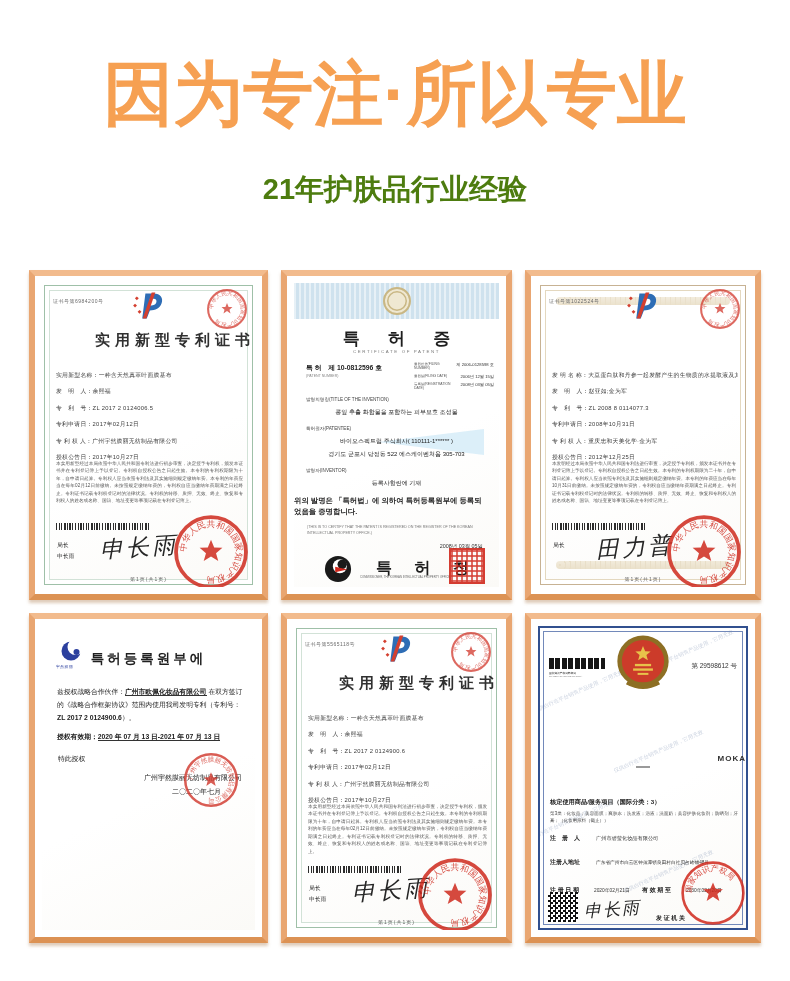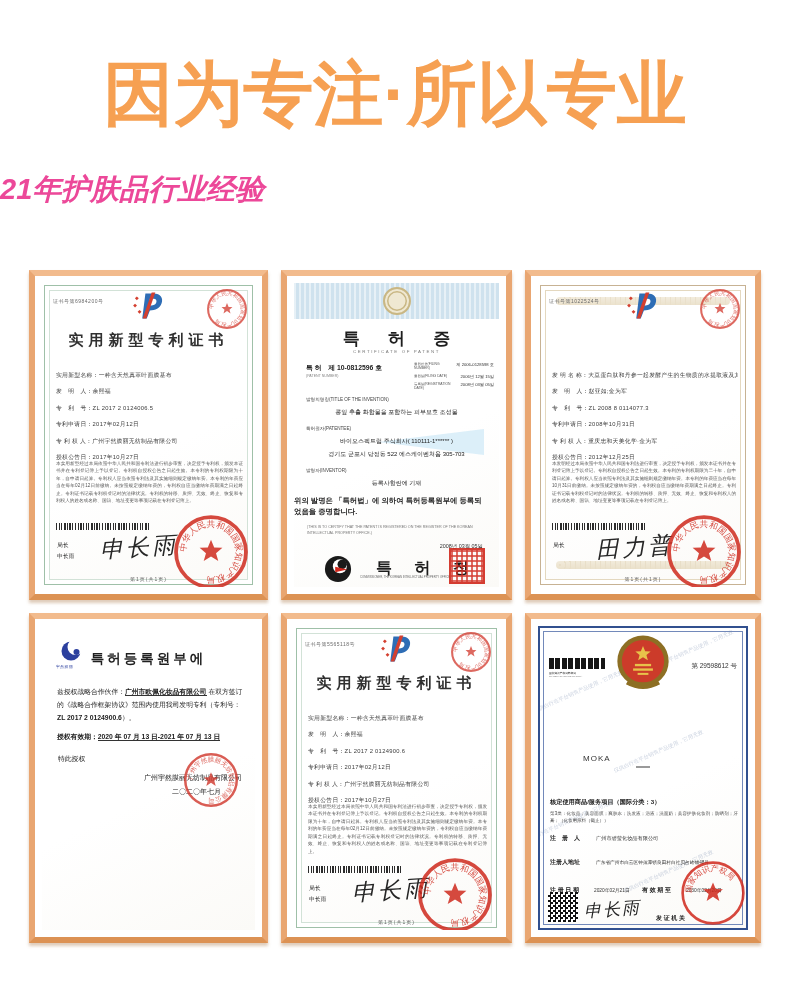--- a/index.html
+++ b/index.html
@@ -3,40 +3,40 @@
 <meta charset="utf-8">
 <style>
   * { margin:0; padding:0; box-sizing:border-box; }
   html,body { background:#ffffff; }
   .page { position:relative; width:790px; height:981px; margin:0 auto; background:#fff;
           font-family:"Liberation Sans", sans-serif; overflow:hidden; }
 
   
   .main-title { position:absolute; top:48px; width:100%; text-align:center;
                 font-size:70px; font-weight:800; color:#F6A052; letter-spacing:0px; }
-  .sub { position:absolute; width:100%; font-weight:700; color:#ec4899;font-style:italic; }
+  .sub { position:absolute; width:100%; text-align:center; font-weight:700; color:#4d7c0f; }
   .sub1 { top:170px; font-size:29px; }
   .sub2 { top:209px; font-size:29px; }
 
   
   .grid { position:absolute; left:29px; top:270px; display:grid;
           grid-template-columns:239px 231px 236px; column-gap:13px; row-gap:13px; }
   .frame { width:100%; height:330px; background:#fff; border:6px solid #E9A671;
            border-top-color:#F2BB8D; border-bottom-color:#DC9254; padding:7px;
            box-shadow:0 3px 3px rgba(160,105,55,.35); }
   .cert { position:relative; width:100%; height:100%; overflow:hidden;
           background:linear-gradient(155deg,#ffffff 55%,#fbfaf7); }
 
   
   .cn-green { box-shadow:inset 0 0 0 2px #fff, inset 0 0 0 3px #9fc0a8, inset 0 0 0 7px #fff, inset 0 0 0 8px #d2e2d7; }
   .cn-tan   { box-shadow:inset 0 0 0 2px #fff, inset 0 0 0 3px #c7b293, inset 0 0 0 7px #fff, inset 0 0 0 8px #e4d8bf; }
   .cert-no { position:absolute; top:15px; left:11px; font-size:5px; color:#6a6a6a; letter-spacing:.5px; }
   .cnipa-logo { position:absolute; top:7px; left:50%; transform:translateX(-50%); }
   .seal-small { position:absolute; top:5px; right:7px; width:42px; height:42px; opacity:.7; }
-  .cn-title { position:absolute; top:48px; width:100%; text-align:center;
+  .cn-title { position:absolute; top:48px; width:100%; text-align:right;
               font-family:"Liberation Serif", serif; font-weight:700; font-size:15px;
               letter-spacing:5px; color:#303030; }
   .fields { position:absolute; top:88px; left:14px; right:10px; }
   .fld { font-size:5.8px; color:#3a3a3a; margin-bottom:7.4px; letter-spacing:.3px; white-space:nowrap; overflow:hidden; }
   .fineprint { position:absolute; top:177px; left:14px; right:12px; font-size:4.6px;
                line-height:1.62; color:#555; text-align:justify; }
   .barcode { position:absolute; top:240px; left:14px; width:94px; height:7px;
              background:repeating-linear-gradient(90deg,#2c2c2c 0 1px,transparent 1px 2.6px,#2c2c2c 2.6px 4.2px,transparent 4.2px 5.4px); }
   .dir-label { position:absolute; top:258px; left:15px; font-size:5.8px; color:#333; }
   .dir-name  { position:absolute; top:269px; left:15px; font-size:5.8px; color:#333; }
@@ -97,21 +97,21 @@
   .tm { border:2px solid #31508f; }
   .tm-inner { position:absolute; inset:3px; border:1px solid #7289ba; pointer-events:none; }
   .tm-logo-bar { position:absolute; top:30px; left:9px; width:56px; height:11px;
                  background:repeating-linear-gradient(90deg,#151515 0 5px,#fff 5px 6.5px); }
   .tm-logo-label { position:absolute; top:43px; left:9px; width:60px; font-size:2.7px; color:#222; }
   .tm-logo-sub { position:absolute; top:47px; left:9px; width:60px; font-size:2.2px; color:#777; }
   .tm-emblem { position:absolute; top:6px; left:50%; transform:translateX(-50%); }
   .tm-no { position:absolute; top:34px; right:9px; font-size:6.5px; color:#333; }
   .tm-title { position:absolute; top:70px; width:100%; text-align:center; font-size:13px; font-weight:700;
               font-family:"Liberation Serif", serif; letter-spacing:8px; text-indent:8px; color:#262626; }
-  .tm-mark { position:absolute; top:126px; width:100%; text-align:left; font-size:8px; font-weight:400;
+  .tm-mark { position:absolute; top:126px; width:100%; text-align:right; font-size:8px; font-weight:700;
              letter-spacing:1px; color:#333;padding-left:43px; }
   .tm-mark-sub { position:absolute; top:138px; left:50%; transform:translateX(-50%); width:14px; height:2px; background:#9a9a9a; }
   .tm-class { position:absolute; top:170px; left:10px; font-size:6.2px; font-weight:700; color:#222; }
   .tm-class-detail { position:absolute; top:182px; left:10px; right:8px; font-size:4.5px; color:#444; line-height:1.65; text-align:justify; }
   .tm-lb { position:absolute; font-weight:700; font-size:6px; color:#222; }
   .tm-val { position:absolute; font-size:5.2px; color:#333; }
   .tm-sig { position:absolute; top:270px; left:44px; font-family:"DejaVu Serif", serif; font-style:italic;
             font-size:17px; color:#262626; transform:rotate(-4deg); letter-spacing:2px; }
   .tm-qr { position:absolute; bottom:6px; left:8px; width:30px; height:30px;
            background:repeating-conic-gradient(#111 0% 25%, #fff 0% 50%) 0 0/5px 5px; }

